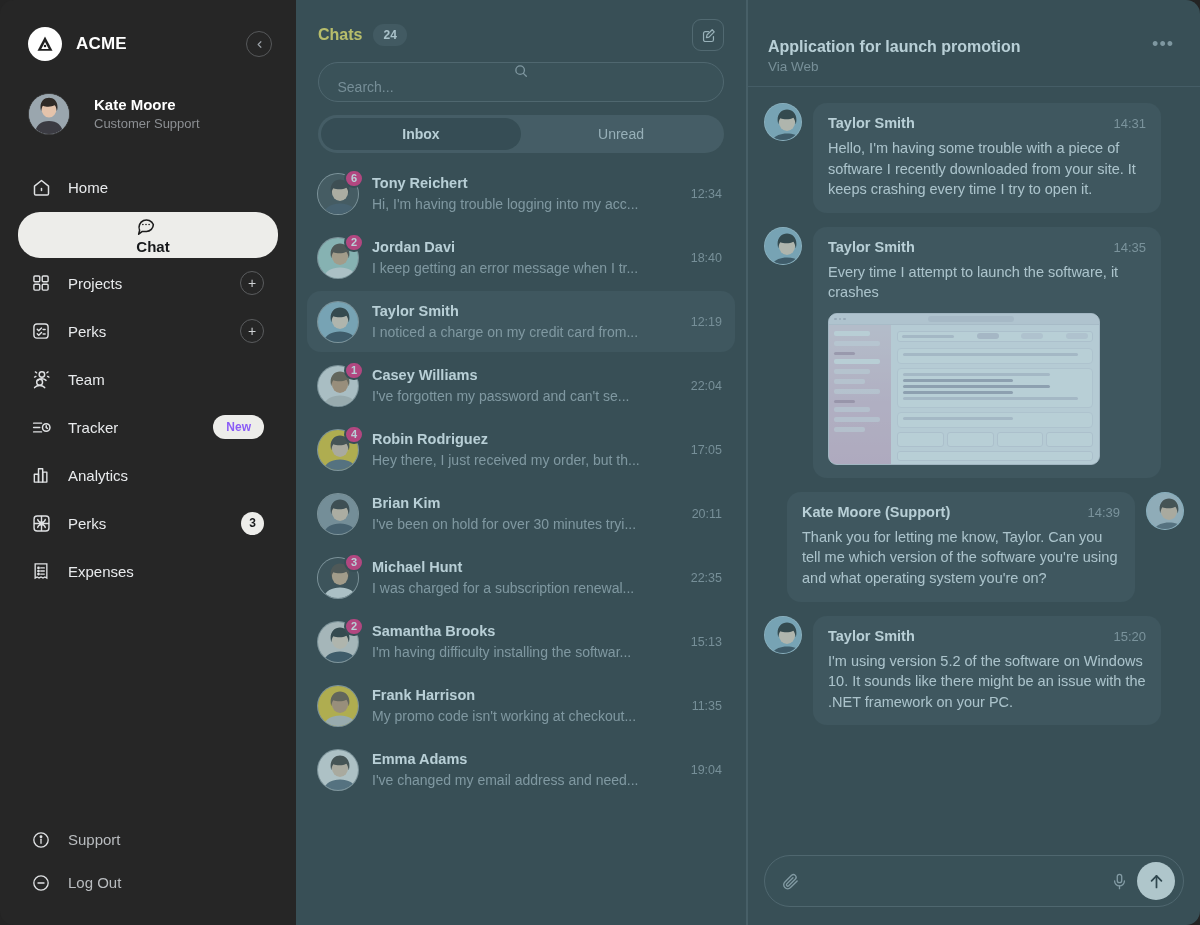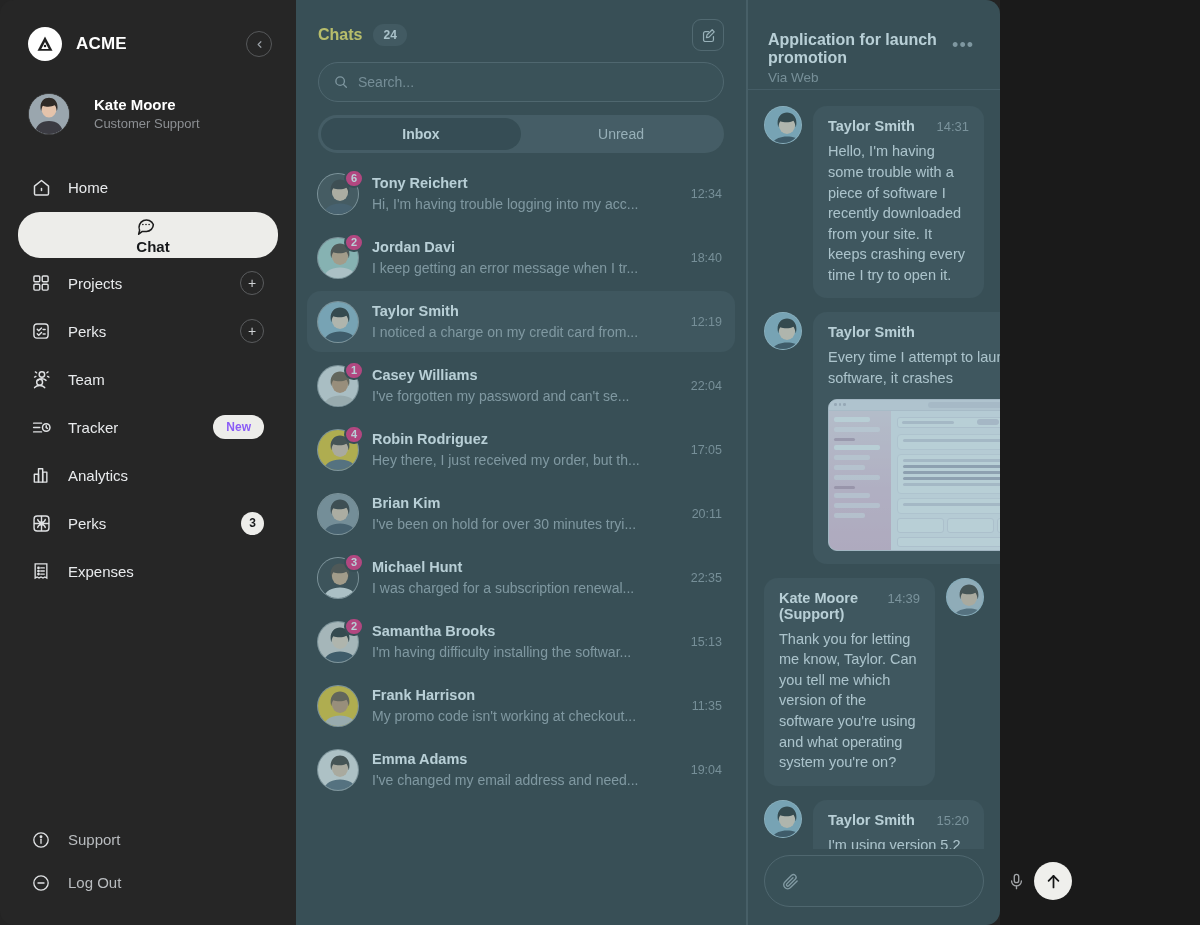--- a/index.html
+++ b/index.html
@@ -4,21 +4,21 @@
 <style>
   * { box-sizing: border-box; margin: 0; padding: 0; }
   html, body {
     width: 1200px; height: 925px;
     background: #1a1a1a;
     font-family: "Liberation Sans", sans-serif;
     overflow: hidden;
   }
   .app {
     position: relative;
-    width: 1000px; height: 925px;
+    width: 1200px; height: 925px;
     display: flex;
     background: #242424;
   }
 
   
   .sidebar {
     width: 296px;
     flex: 0 0 296px;
     background: #262626;
     border-radius: 14px 0 0 14px;
@@ -156,20 +156,21 @@
     display: flex; align-items: center; justify-content: center;
     color: #c8cbcd; cursor: pointer;
   }
   .search-wrap { padding: 10px 22px 0 22px; }
   .search-box {
     display: flex; align-items: center;
     height: 40px; border-radius: 20px;
     border: 1px solid #4b4d4f;
     background: #272829;
     padding: 0 14px;
+    flex-direction: column;
   }
   .search-box .si { color: #9b9ea1; display:flex; }
   .search-input {
     border: 0; outline: 0; background: transparent;
     color: #d7dadd; font-size: 14px;
     font-family: "Liberation Sans", sans-serif;
     margin-left: 9px; width: 100%;
   }
   .search-input::placeholder { color: #8d9093; }
 

